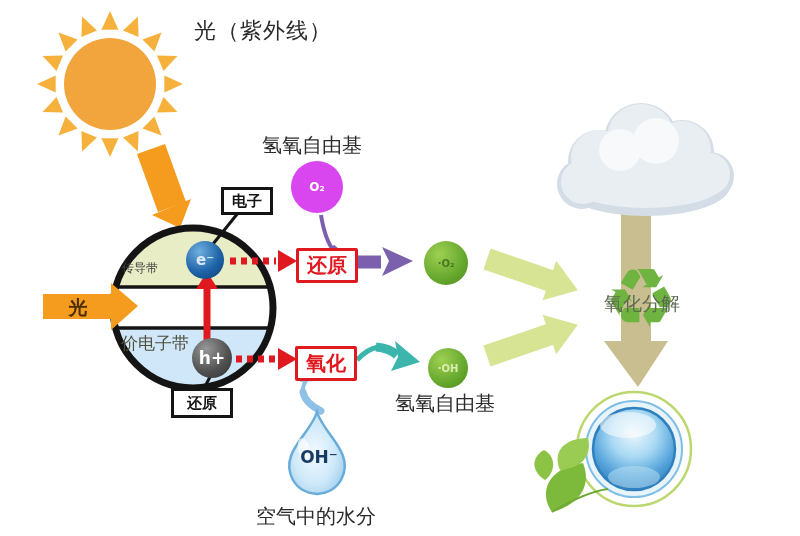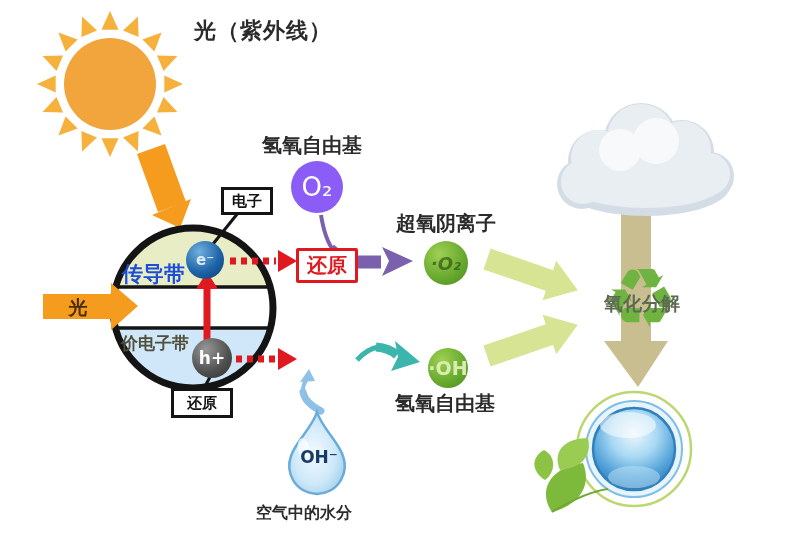--- a/index.html
+++ b/index.html
@@ -1,43 +1,43 @@
 <!DOCTYPE html>
 <html><head>
 <meta charset="utf-8">
 <style>
   html,body{margin:0;padding:0;background:#fff;}
   #canvas{
     position:relative;width:800px;height:536px;background:#fff;overflow:hidden;
     font-family:"DejaVu Sans","Liberation Sans",sans-serif;color:#222;
   }
   #shapes{position:absolute;left:0;top:0;}
-  .lbl{position:absolute;white-space:nowrap;font-weight:700;color:#2b2b2b;}
+  .lbl{position:absolute;white-space:nowrap;font-weight:400;color:#2b2b2b;}
   .chem-box{
     position:absolute;background:#fff;border:3px solid #141414;
     font-size:15px;font-weight:600;color:#141414;
     display:flex;align-items:center;justify-content:center;white-space:nowrap;
   }
   .red-box{
     position:absolute;background:#fff;border:3px solid #E0181F;border-radius:2px;
     color:#E0181F;font-size:20px;font-weight:700;
     display:flex;align-items:center;justify-content:center;white-space:nowrap;
   }
   .sphere{
     position:absolute;border-radius:50%;
     display:flex;align-items:center;justify-content:center;font-weight:700;
   }
   .sphere-e{background:radial-gradient(circle at 35% 28%,#6fb0dd 0%,#1f64a8 55%,#0b3c74 100%);
     color:#dcebfb;font-size:15px;}
   .sphere-h{background:radial-gradient(circle at 35% 28%,#979797 0%,#4e4e4e 60%,#323232 100%);
     color:#fff;font-size:17px;}
-  .sphere-o2{background:#8b5cf6;color:#fff;font-size:26px;font-weight:400;}
+  .sphere-o2{background:#d946ef;color:#fff;font-size:12px;font-weight:700;}
   .sphere-green{background:radial-gradient(circle at 35% 30%,#9ed052 0%,#66A82E 60%,#4c8a1c 100%);}
-  .txt-superoxide{color:rgba(25,56,6,0.55);font-size:18px;font-style:italic;}
-  .txt-hydroxyl{color:#d9edaf;font-size:19px;text-align:center;}
+  .txt-superoxide{color:rgba(25,56,6,0.55);font-size:10px;}
+  .txt-hydroxyl{color:#d9edaf;font-size:10px;text-align:center;}
 </style>
 </head>
 <body>
 
 <div id="canvas">
 
   <svg id="shapes" width="800" height="536" viewBox="0 0 800 536">
     <defs>
       <clipPath id="circClip">
           <circle cx="193" cy="308" r="80"></circle>
@@ -194,48 +194,48 @@
         <path d="M545,480 C532,472 530,458 544,450 C556,456 556,472 545,480 Z" fill="#8CC344"></path>
         <path d="M552,512 C572,500 592,491 608,489" stroke="#6FA832" stroke-width="2" fill="none"></path>
       </g>
     </g>
   </svg>
 
   <div class="lbl" style="left:194px;top:16px;font-size:22px;letter-spacing:1px;">光（紫外线）</div>
 
   <div class="chem-box" style="left:221px;top:187px;width:46px;height:22px;">电子</div>
 
-  <div class="lbl" style="left:122px;top:260px;font-size:21px;color:#1d4ed8;">传导带</div>
+  <div class="lbl" style="left:122px;top:260px;font-size:12px;color:#404040;">传导带</div>
 
   <div class="lbl" style="left:121px;top:332px;font-size:17px;color:#4F4F3C;">价电子带</div>
 
   <div class="sphere sphere-e" style="left:186px;top:241px;width:38px;height:38px;">e⁻</div>
 
   <div class="sphere sphere-h" style="left:192px;top:338px;width:40px;height:40px;">h+</div>
 
   <div class="chem-box" style="left:171px;top:388px;width:56px;height:24px;">还原</div>
 
   <div class="lbl" style="left:43px;top:295px;width:70px;height:24px;line-height:24px;text-align:center;font-size:19px;font-weight:700;color:#4A2D05;">光</div>
 
   <div class="red-box" style="left:296px;top:248px;width:56px;height:29px;">还原</div>
 
+  <div class="red-box" style="left:295px;top:346px;width:56px;height:29px;">氧化</div>
 
   <div class="lbl" style="left:262px;top:132px;font-size:20px;">氢氧自由基</div>
 
   <div class="sphere sphere-o2" style="left:291px;top:161px;width:52px;height:52px;">O₂</div>
 
-  <div class="lbl" style="left:396px;top:210px;font-size:20px;">超氧阴离子</div>
 
   <div class="sphere sphere-green txt-superoxide" style="left:424px;top:241px;width:44px;height:44px;">·O₂</div>
 
   <div class="sphere sphere-green txt-hydroxyl" style="left:428px;top:348px;width:40px;height:40px;">·OH</div>
 
   <div class="lbl" style="left:395px;top:390px;font-size:20px;">氢氧自由基</div>
 
   <div class="lbl" style="left:291px;top:447px;width:56px;text-align:center;font-size:17px;font-weight:700;color:#173A66;">OH⁻</div>
 
-  <div class="lbl" style="left:256px;top:503px;font-size:16px;">空气中的水分</div>
+  <div class="lbl" style="left:256px;top:503px;font-size:20px;">空气中的水分</div>
 
 
   <div class="lbl" style="left:604px;top:291px;font-size:19px;color:#5C6B50;">氧化分解</div>
 
 
 </div>
 
 </body></html>

